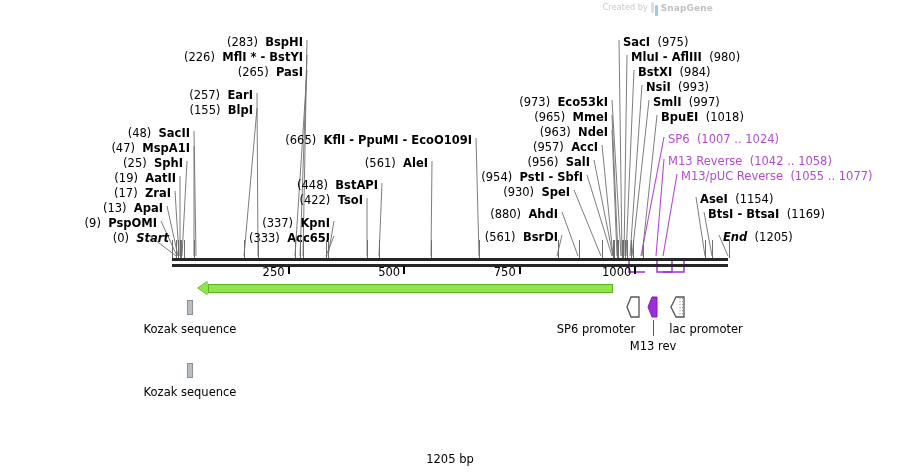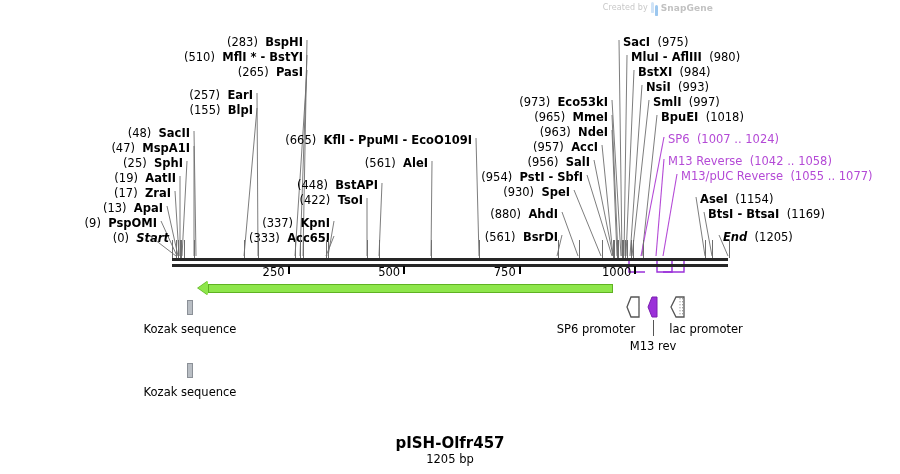--- a/index.html
+++ b/index.html
@@ -129,21 +129,21 @@
 
     <g stroke="#9b30d9" stroke-width="1.4" fill="none">
       <path d="M629,258 L629,272 L645,272"></path>
       <path d="M657,258 L657,272 L672,272 L672,258"></path>
       <path d="M684,258 L684,272 L663,272"></path>
     </g>
   </svg>
 
   <div id="left-labels">
       <div class="lbl right" style="left: 303px; top: 36px;"><span class="pos">(283)</span>&nbsp;&nbsp;<span class="nm">BspHI</span></div>
-      <div class="lbl right" style="left: 303px; top: 51px;"><span class="pos">(510)</span>&nbsp;&nbsp;<span class="nm">MflI * - BstYI</span></div>
+      <div class="lbl right" style="left: 303px; top: 51px;"><span class="pos">(226)</span>&nbsp;&nbsp;<span class="nm">MflI * - BstYI</span></div>
       <div class="lbl right" style="left: 303px; top: 66px;"><span class="pos">(265)</span>&nbsp;&nbsp;<span class="nm">PasI</span></div>
       <div class="lbl right" style="left: 253px; top: 89px;"><span class="pos">(257)</span>&nbsp;&nbsp;<span class="nm">EarI</span></div>
       <div class="lbl right" style="left: 253px; top: 104px;"><span class="pos">(155)</span>&nbsp;&nbsp;<span class="nm">BlpI</span></div>
       <div class="lbl right" style="left: 190px; top: 127px;"><span class="pos">(48)</span>&nbsp;&nbsp;<span class="nm">SacII</span></div>
       <div class="lbl right" style="left: 190px; top: 142px;"><span class="pos">(47)</span>&nbsp;&nbsp;<span class="nm">MspA1I</span></div>
       <div class="lbl right" style="left: 183px; top: 157px;"><span class="pos">(25)</span>&nbsp;&nbsp;<span class="nm">SphI</span></div>
       <div class="lbl right" style="left: 176px; top: 172px;"><span class="pos">(19)</span>&nbsp;&nbsp;<span class="nm">AatII</span></div>
       <div class="lbl right" style="left: 171px; top: 187px;"><span class="pos">(17)</span>&nbsp;&nbsp;<span class="nm">ZraI</span></div>
       <div class="lbl right" style="left: 163px; top: 202px;"><span class="pos">(13)</span>&nbsp;&nbsp;<span class="nm">ApaI</span></div>
       <div class="lbl right" style="left: 157px; top: 217px;"><span class="pos">(9)</span>&nbsp;&nbsp;<span class="nm">PspOMI</span></div>
@@ -220,21 +220,20 @@
 
   <svg class="promo" style="left:670px;top:296px;" width="18" height="22" viewBox="0 0 18 22">
     <path d="M14,1 L6,1 L1,11 L6,21 L14,21 Z" fill="#ffffff" stroke="#555" stroke-width="1.3"></path>
     <g stroke="#777" stroke-width="0.7" stroke-dasharray="1.4 1.6">
       <line x1="10" y1="2" x2="10" y2="20"></line>
       <line x1="12.5" y1="2" x2="12.5" y2="20"></line>
     </g>
   </svg>
   <div class="featlbl" style="left:706px;top:322px;">lac promoter</div>
 
-  <div style="position:absolute;left:450px;top:434px;transform:translateX(-50%);font-size:15px;font-weight:bold;white-space:nowrap;">pISH-Olfr457</div>
   <div style="position:absolute;left:450px;top:452px;transform:translateX(-50%);font-size:11.5px;white-space:nowrap;">1205 bp</div>
 
 <div class="tiny-tick" style="left: 302.831px; top: 240px; height: 18px; background: rgb(110, 110, 110);"></div>
     <div class="tiny-tick" style="left: 300.057px; top: 240px; height: 18px; background: rgb(110, 110, 110);"></div>
     <div class="tiny-tick" style="left: 294.51px; top: 240px; height: 18px; background: rgb(110, 110, 110);"></div>
     <div class="tiny-tick" style="left: 257.988px; top: 240px; height: 18px; background: rgb(110, 110, 110);"></div>
     <div class="tiny-tick" style="left: 243.656px; top: 240px; height: 18px; background: rgb(110, 110, 110);"></div>
     <div class="tiny-tick" style="left: 194.19px; top: 240px; height: 18px; background: rgb(110, 110, 110);"></div>
     <div class="tiny-tick" style="left: 193.728px; top: 240px; height: 18px; background: rgb(110, 110, 110);"></div>
     <div class="tiny-tick" style="left: 183.558px; top: 240px; height: 18px; background: rgb(110, 110, 110);"></div>

